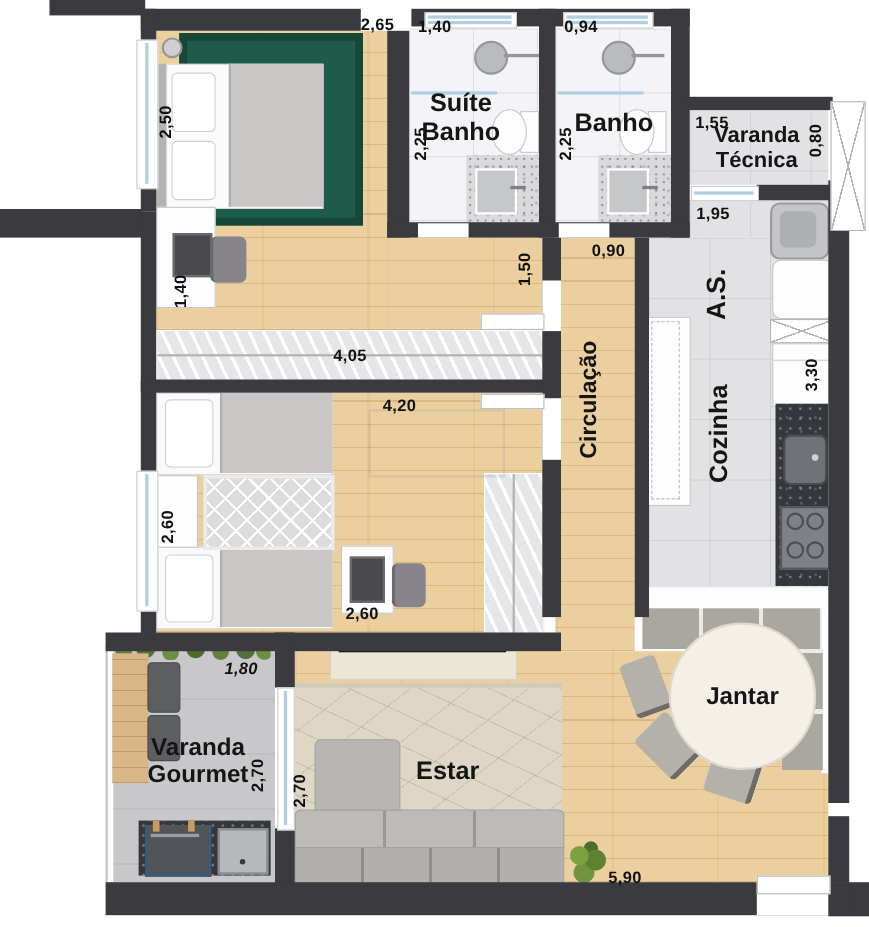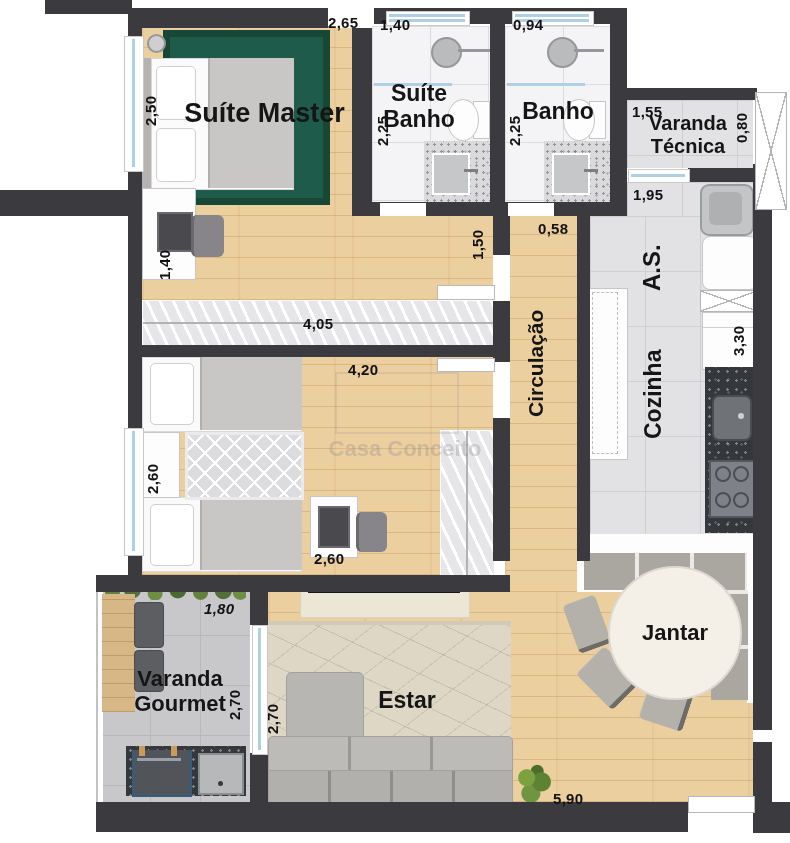--- a/index.html
+++ b/index.html
@@ -194,21 +194,20 @@
   <div class="white-box" style="left:142px;top:432px;width:36px;height:64px;"></div>
   <div class="rug-diamond" style="left:185px;top:432px;width:113px;height:62px;"></div>
   <div class="white-box" style="left:310px;top:496px;width:46px;height:60px;"></div>
   <div class="abs" style="left:318px;top:506px;width:28px;height:38px;background:#4a4a4e;border:2px solid #6a6a6e;"></div>
   <div class="abs" style="left:356px;top:512px;width:28px;height:40px;background:#87858a;border-radius:6px;border-left:3px solid #6b696e;"></div>
   <div class="closet" style="left:440px;top:430px;width:53px;height:145px;">
     <div class="rail-h" style="left:25px;top:0;width:2px;height:100%;"></div>
   </div>
 
   <div class="abs" style="left:335px;top:372px;width:120px;height:58px;border:2px solid rgba(145,145,145,.22);"></div>
-  <div class="watermark" style="left:310px;top:436px;width:190px;text-align:center;font-size:22px;">Casa Conceito</div>
 
   <div class="wall" style="left:45px;top:0;width:87px;height:14px;"></div>
   <div class="wall" style="left:128px;top:8px;width:200px;height:20px;"></div>
   <div class="wall" style="left:374px;top:8px;width:253px;height:16px;"></div>
   <div class="wall" style="left:128px;top:8px;width:14px;height:184px;"></div>
   <div class="wall" style="left:0;top:190px;width:130px;height:26px;"></div>
   <div class="wall" style="left:128px;top:192px;width:14px;height:236px;"></div>
   <div class="wall" style="left:128px;top:554px;width:14px;height:38px;"></div>
   <div class="wall" style="left:352px;top:28px;width:20px;height:188px;"></div>
   <div class="wall" style="left:490px;top:8px;width:15px;height:208px;"></div>
@@ -261,32 +260,31 @@
   <div class="dim v" style="left:142px;top:78px;height:48px;">2,50</div>
   <div class="dim v" style="left:156px;top:234px;height:46px;">1,40</div>
   <div class="dim" style="left:380px;top:16px;">1,40</div>
   <div class="dim v" style="left:374px;top:98px;height:48px;">2,25</div>
   <div class="dim" style="left:513px;top:16px;">0,94</div>
   <div class="dim v" style="left:506px;top:98px;height:48px;">2,25</div>
   <div class="dim" style="left:632px;top:103px;">1,55</div>
   <div class="dim v" style="left:733px;top:99px;height:44px;">0,80</div>
   <div class="dim" style="left:633px;top:186px;">1,95</div>
   <div class="dim v" style="left:730px;top:312px;height:44px;">3,30</div>
-  <div class="dim" style="left:538px;top:220px;">0,58</div>
+  <div class="dim" style="left:538px;top:220px;">0,90</div>
   <div class="dim v" style="left:469px;top:218px;height:42px;">1,50</div>
   <div class="dim" style="left:303px;top:315px;">4,05</div>
   <div class="dim" style="left:348px;top:361px;">4,20</div>
   <div class="dim v" style="left:144px;top:446px;height:48px;">2,60</div>
   <div class="dim" style="left:314px;top:550px;">2,60</div>
   <div class="dim" style="left:204px;top:600px;font-style:italic;">1,80</div>
   <div class="dim v" style="left:226px;top:674px;height:46px;">2,70</div>
   <div class="dim v" style="left:264px;top:688px;height:46px;">2,70</div>
   <div class="dim" style="left:553px;top:790px;">5,90</div>
 
-  <div class="room" style="left:182px;top:98px;width:165px;font-size:27px;">Suíte Master</div>
   <div class="room" style="left:367px;top:80px;width:104px;font-size:23px;">Suíte Banho</div>
   <div class="room" style="left:508px;top:98px;width:100px;font-size:23px;">Banho</div>
   <div class="room" style="left:627px;top:112px;width:122px;font-size:20px;">Varanda Técnica</div>
   <div class="room v" style="left:638px;top:224px;height:88px;font-size:24px;">A.S.</div>
   <div class="room v" style="left:640px;top:345px;height:98px;font-size:23px;">Cozinha</div>
   <div class="room v" style="left:524px;top:298px;height:130px;font-size:21px;">Circulação</div>
   <div class="room" style="left:116px;top:666px;width:128px;font-size:22px;">Varanda Gourmet</div>
   <div class="room" style="left:362px;top:687px;width:90px;font-size:23px;">Estar</div>
 
 </div>

